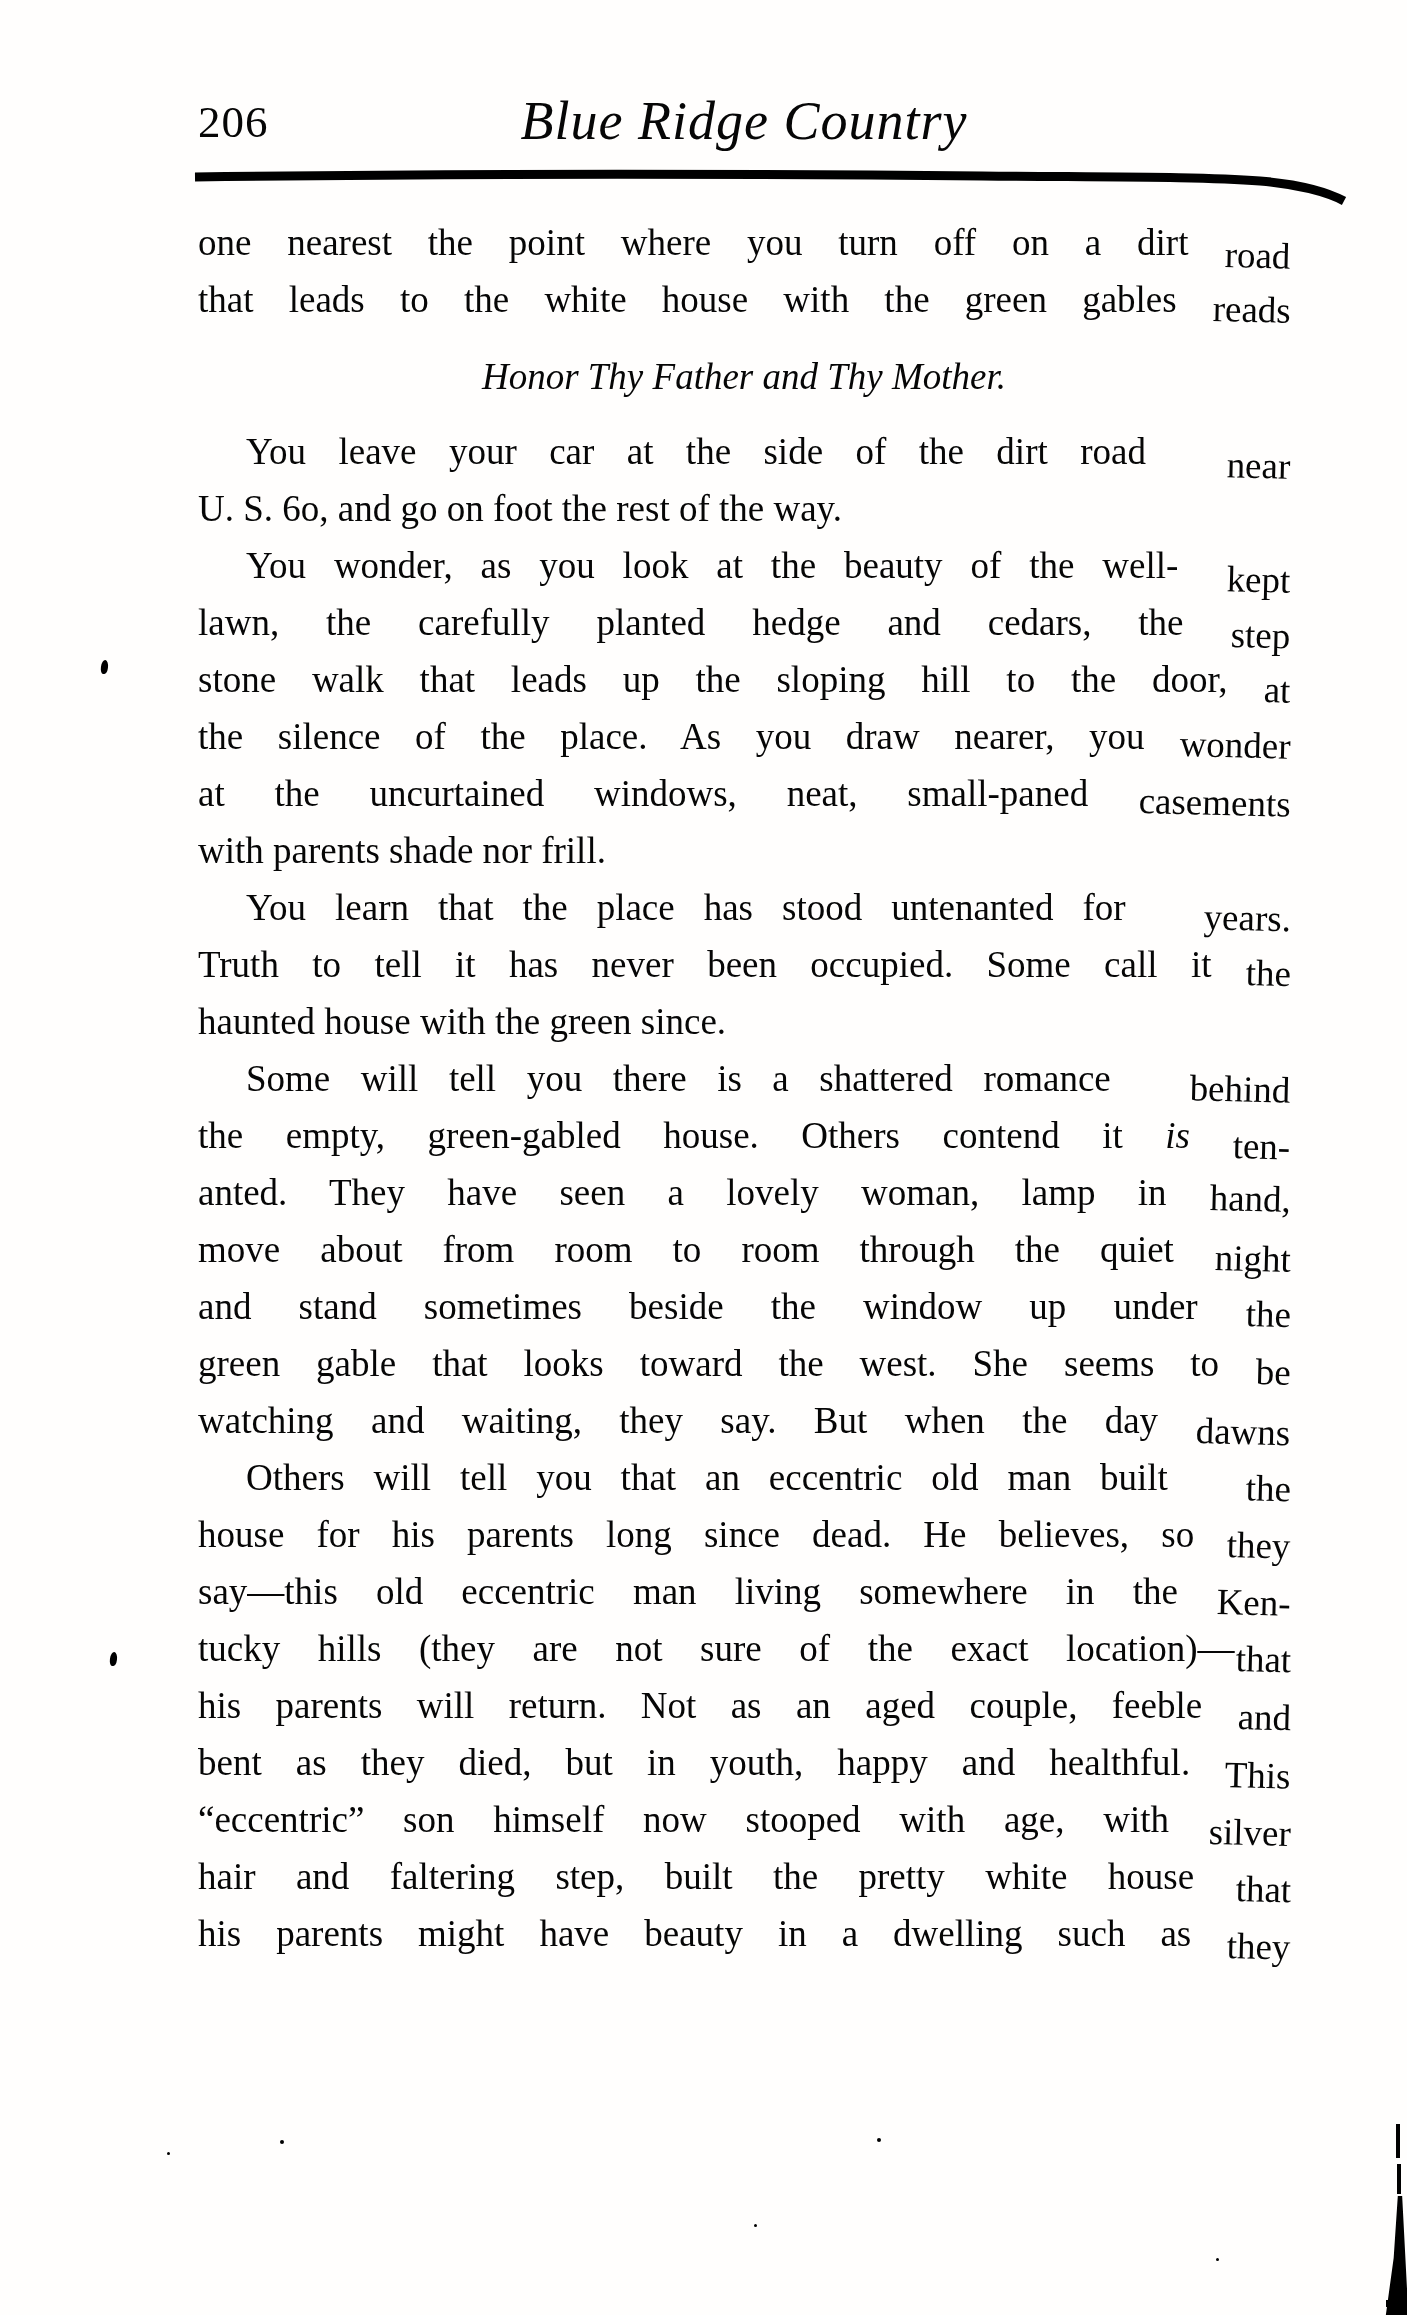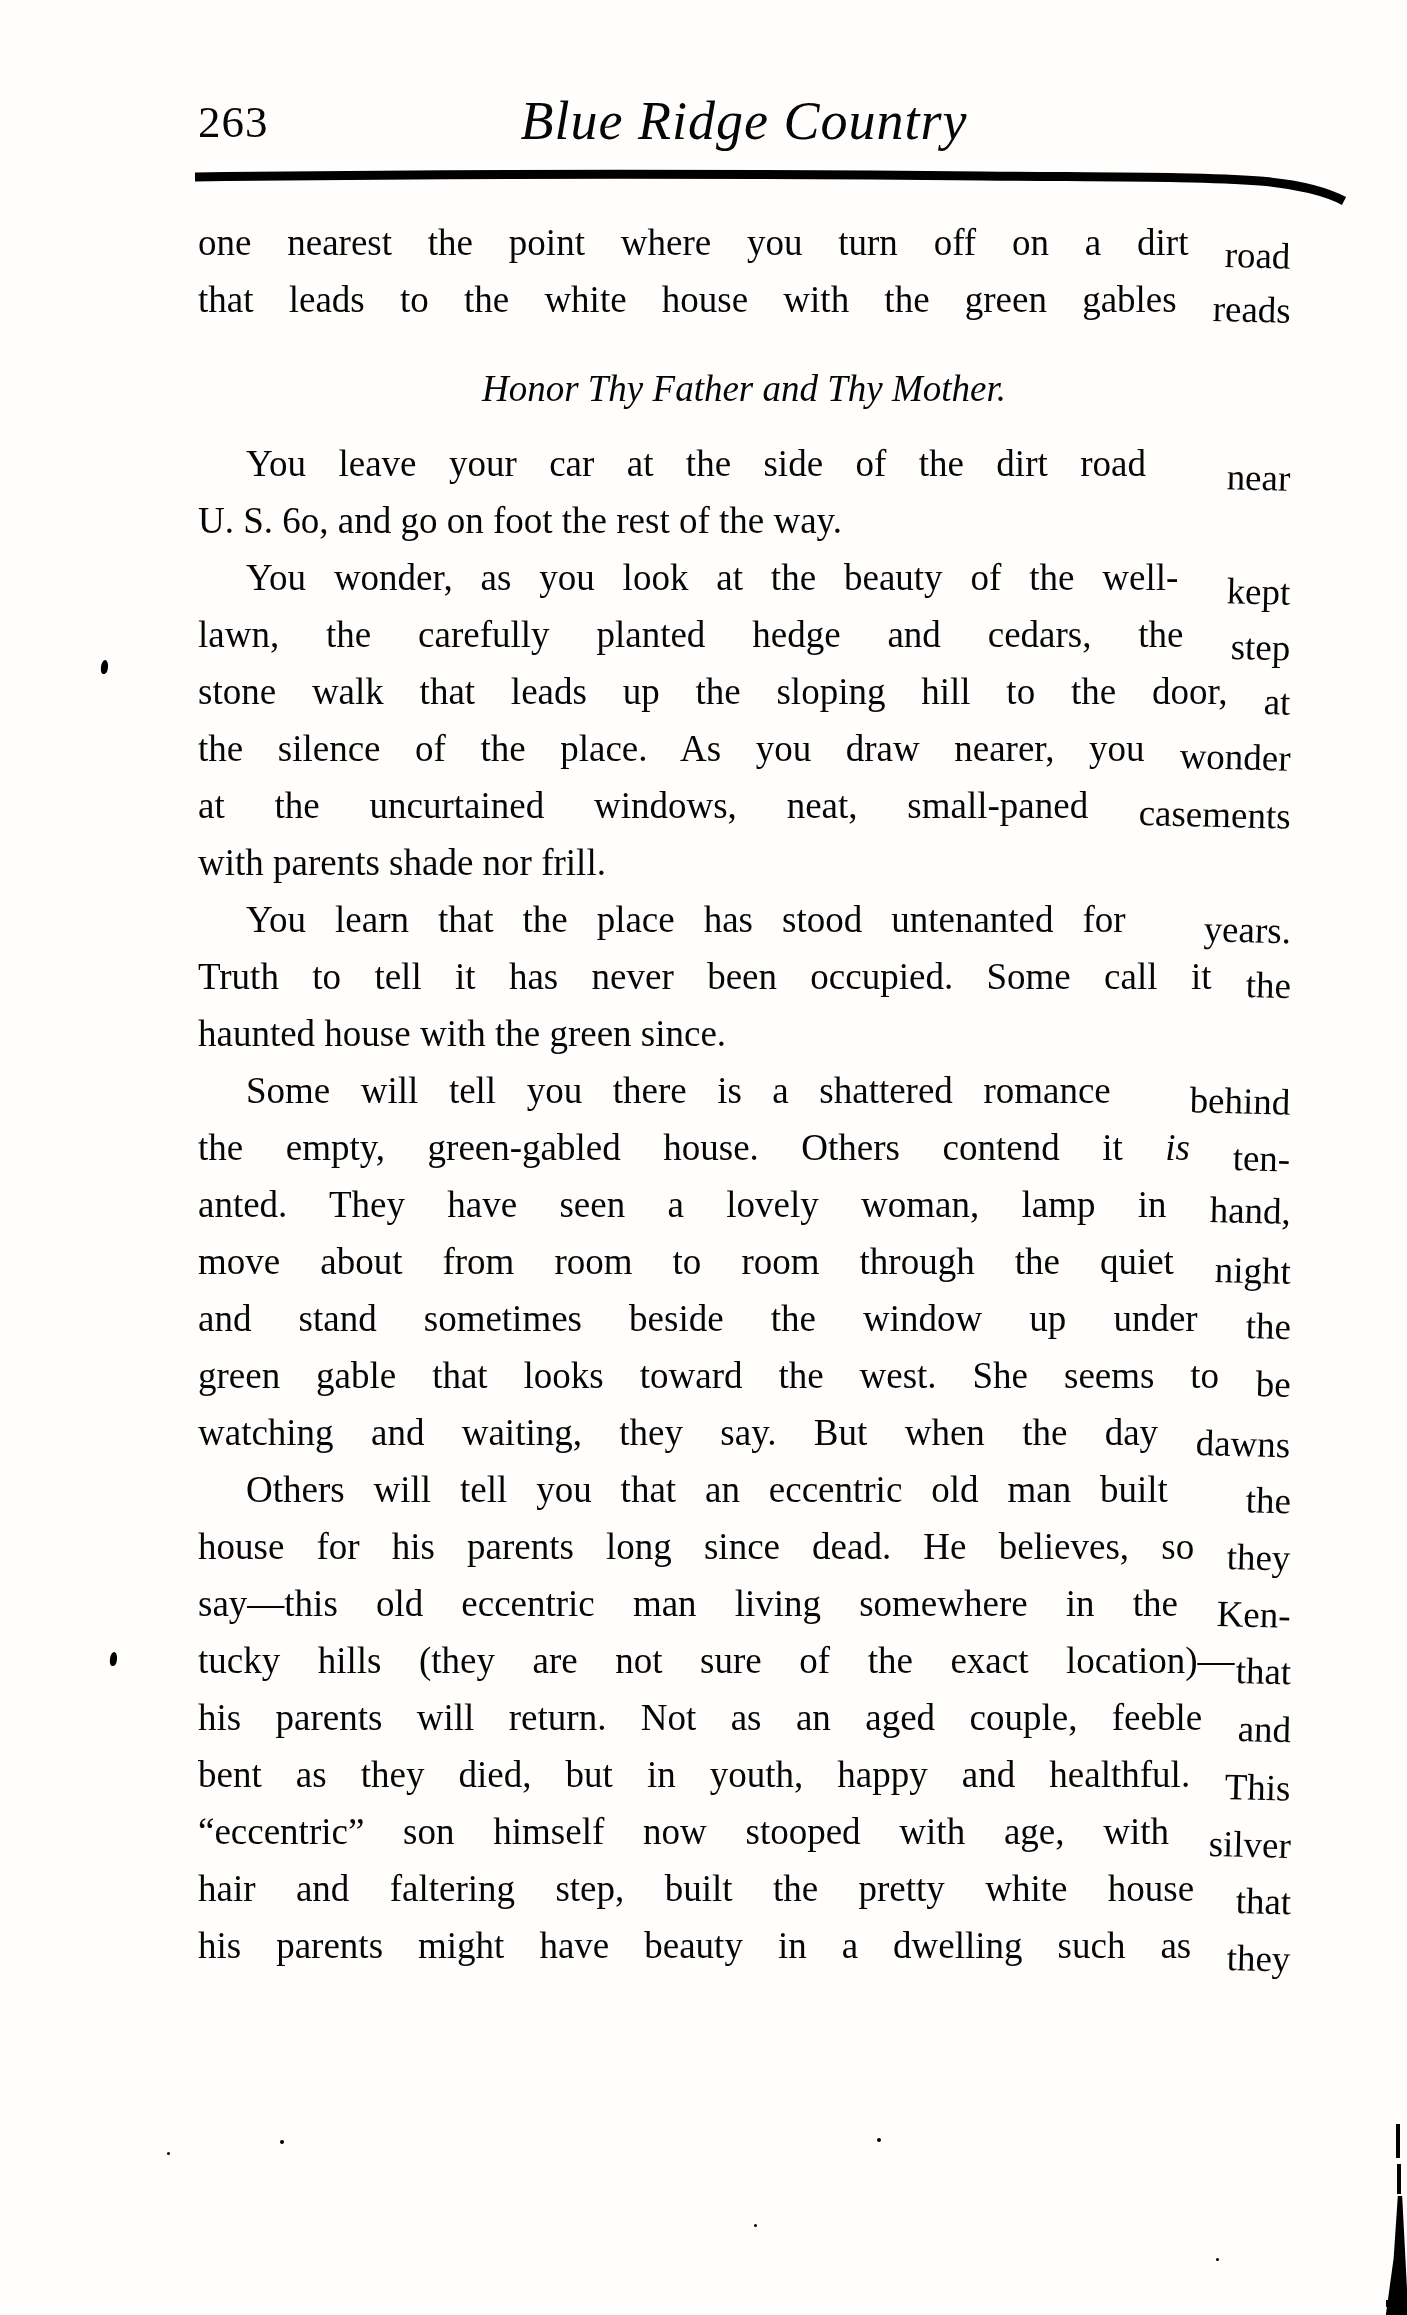--- a/index.html
+++ b/index.html
@@ -22,21 +22,21 @@
     font-size:37px;line-height:57px;
   }
   .line{
     text-align:justify;
     text-align-last:justify;
     text-justify:inter-word;
     white-space:normal;
   }
   .line.nj{text-align:center;text-align-last:left;}
   .para.indent .line:first-child{text-indent:48px;}
-  .para.quote{margin:32px 0 18px;}
+  .para.quote{margin:20px 0 18px;}
   .para.quote .line{
     text-align:center;text-align-last:center;
     font-style:italic;
   }
   .tail{display:inline-block;transform-origin:left bottom;}
   .margin-mark{
     position:absolute;width:7px;height:14px;background:#000;
     border-radius:60% 60% 50% 50%;transform:rotate(7deg);
   }
   .speck{position:absolute;background:#000;border-radius:50%;}
@@ -45,21 +45,21 @@
     position:absolute;background:#000;
     clip-path:polygon(60% 0%, 79% 0%, 100% 78%, 100% 100%, 8% 100%, 42% 52%);
   }
 </style>
 </head>
 <body>
 
 <div class="page">
 
   <div class="header">
-    <span class="page-num">263</span>
+    <span class="page-num">206</span>
     <div class="running-title">Blue Ridge Country</div>
   </div>
 
   <div class="rule">
     <svg width="1160" height="42" viewBox="0 0 1160 42" aria-hidden="true">
       <path d="M3 9 C 260 5.5, 520 5.5, 790 8 C 920 9.2, 1010 8.5, 1068 13 C 1105 16, 1135 24, 1152 33" fill="none" stroke="#000" stroke-width="9"></path>
     </svg>
   </div>
 
   <main class="page-body">

